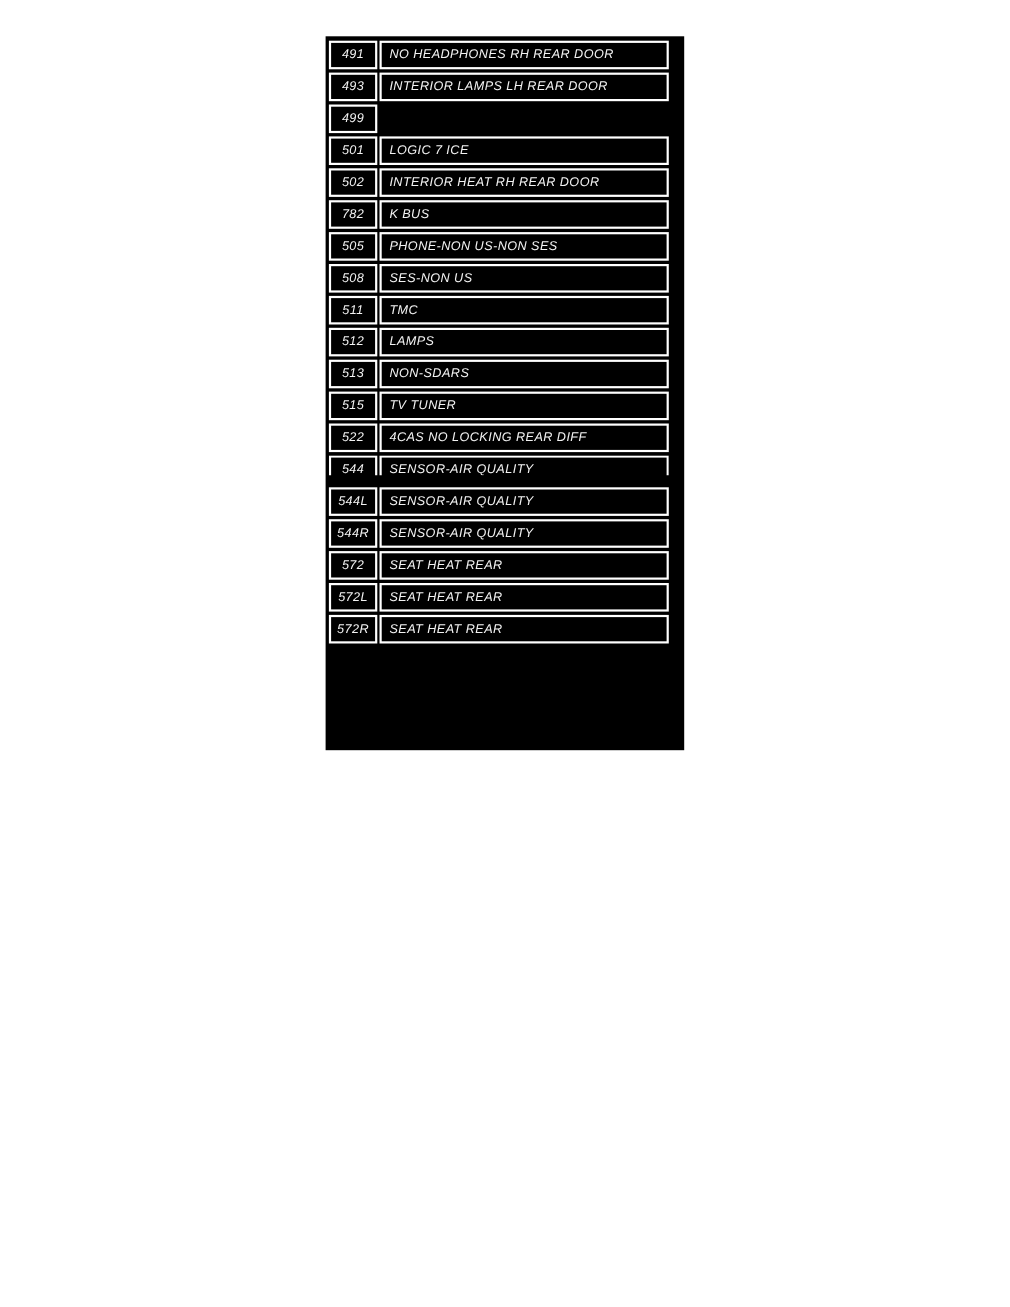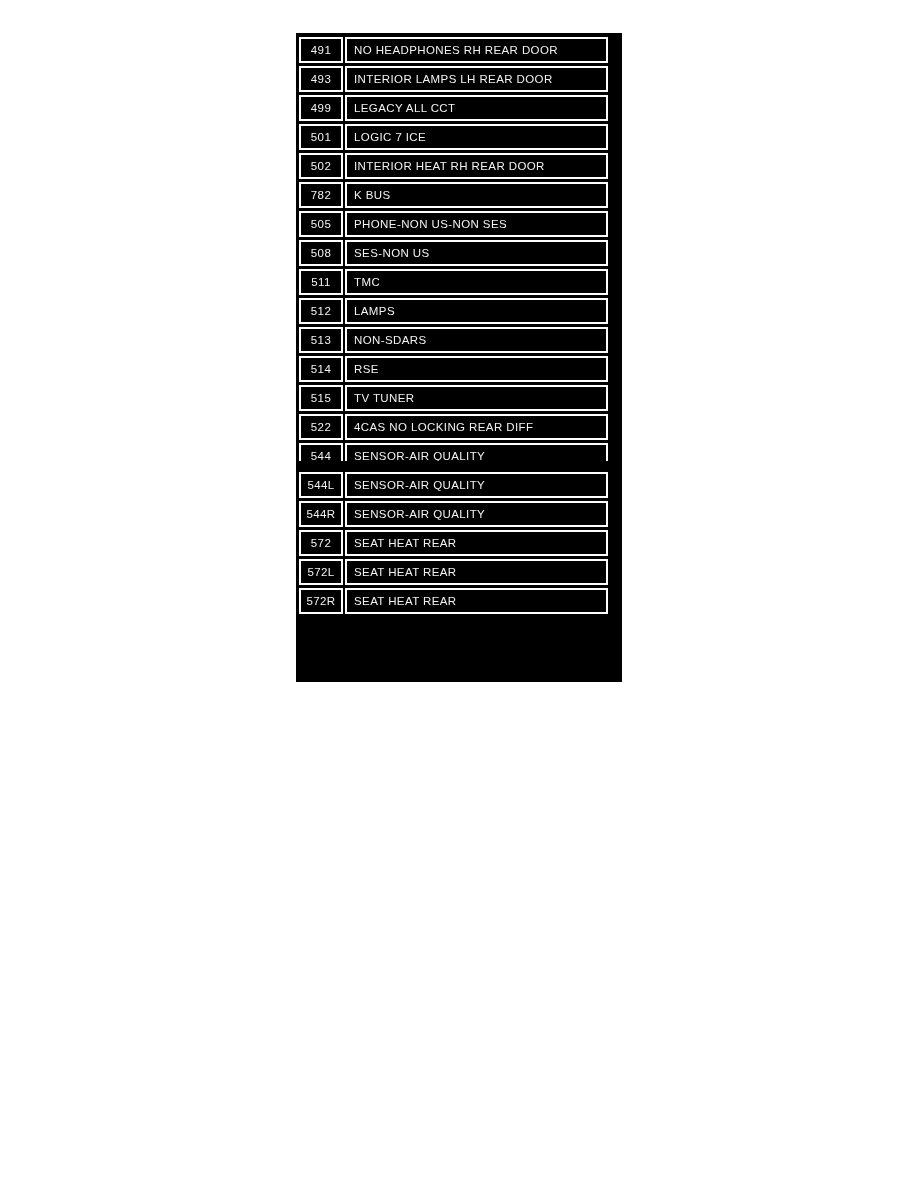--- a/index.html
+++ b/index.html
@@ -25,20 +25,21 @@
     width: 326px;
     height: 649px;
     background: #000000;
     box-sizing: border-box;
     padding: 4px 14px 0 3px;
   }
   .row-wrap {
     height: 26px;
     margin-bottom: 3px;
     overflow: visible;
+    font-style: italic;
   }
   .row-wrap.clipped {
     height: 18px;
     margin-bottom: 11px;
     overflow: hidden;
     text-align: center;
   }
   .row {
     display: flex;
     height: 26px;
@@ -81,21 +82,20 @@
         </div>
         <div class="row-wrap">
           <div class="row">
             <div class="cell code">493</div>
             <div class="cell desc">INTERIOR LAMPS LH REAR DOOR</div>
           </div>
         </div>
         <div class="row-wrap">
           <div class="row">
             <div class="cell code">499</div>
-            <div class="cell desc">LEGACY ALL CCT</div>
           </div>
         </div>
         <div class="row-wrap">
           <div class="row">
             <div class="cell code">501</div>
             <div class="cell desc">LOGIC 7 ICE</div>
           </div>
         </div>
         <div class="row-wrap">
           <div class="row">
@@ -130,26 +130,20 @@
         <div class="row-wrap">
           <div class="row">
             <div class="cell code">512</div>
             <div class="cell desc">LAMPS</div>
           </div>
         </div>
         <div class="row-wrap">
           <div class="row">
             <div class="cell code">513</div>
             <div class="cell desc">NON-SDARS</div>
-          </div>
-        </div>
-        <div class="row-wrap">
-          <div class="row">
-            <div class="cell code">514</div>
-            <div class="cell desc">RSE</div>
           </div>
         </div>
         <div class="row-wrap">
           <div class="row">
             <div class="cell code">515</div>
             <div class="cell desc">TV TUNER</div>
           </div>
         </div>
         <div class="row-wrap">
           <div class="row">

